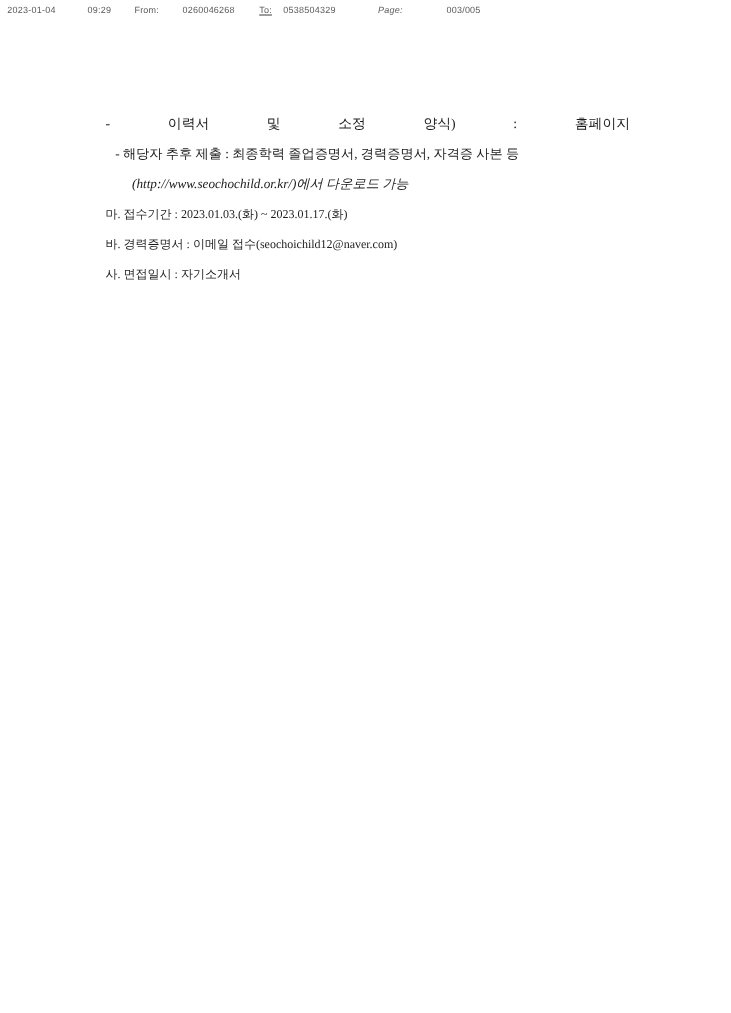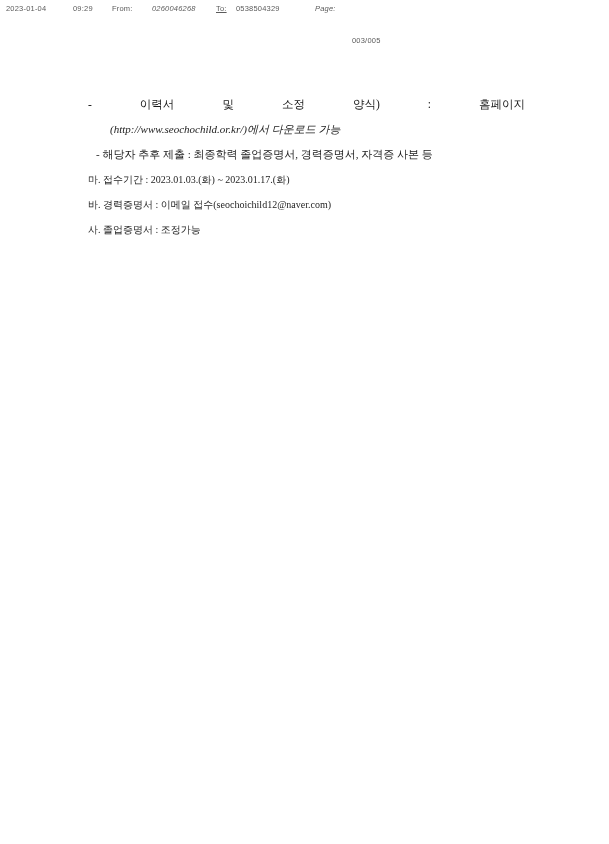--- a/index.html
+++ b/index.html
@@ -36,25 +36,25 @@
     color: #5b5b5b;
     white-space: nowrap;
   }
   .fax-header span {
     position: absolute;
     top: 0;
   }
   .fh-date     { left: 6px; }
   .fh-time     { left: 73px; }
   .fh-from     { left: 112px; }
-  .fh-fromno   { left: 152px; font-style: italic; }
+  .fh-fromno   { left: 152px; }
   .fh-to       { left: 216px; text-decoration: underline; }
   .fh-tono     { left: 236px; text-align: center; }
   .fh-page     { left: 315px; font-style: italic; }
-  .fh-pageno   { left: 352px; margin-top: 32px; }
+  .fh-pageno   { left: 372px; }
 
   
   .content {
     position: absolute;
     left: 88px;
     top: 92px;
     width: 450px;
   }
 
   .line {
@@ -109,25 +109,25 @@
     <div class="row-justify">
       <span>-</span>
       <span>이력서</span>
       <span>및</span>
       <span>소정</span>
       <span>양식)</span>
       <span>:</span>
       <span>홈페이지</span>
     </div>
 
+    <div class="sub-line indent-dash">- 해당자 추후 제출 : 최종학력 졸업증명서, 경력증명서, 자격증 사본 등</div>
+
     <div class="sub-line indent-1 url">(http://www.seochochild.or.kr/)에서 다운로드 가능</div>
-
-    <div class="sub-line indent-dash">- 해당자 추후 제출 : 최종학력 졸업증명서, 경력증명서, 자격증 사본 등</div>
 
     <div class="line">마. 접수기간 : 2023.01.03.(화) ~ 2023.01.17.(화)</div>
 
     <div class="line">바. 경력증명서 : 이메일 접수(seochoichild12@naver.com)</div>
 
-    <div class="line">사. 졸업증명서 : 조정가능</div>
+    <div class="line">사. 면접일시 : 자기소개서</div>
 
 
   </div>
 </div>
 
 </body></html>

